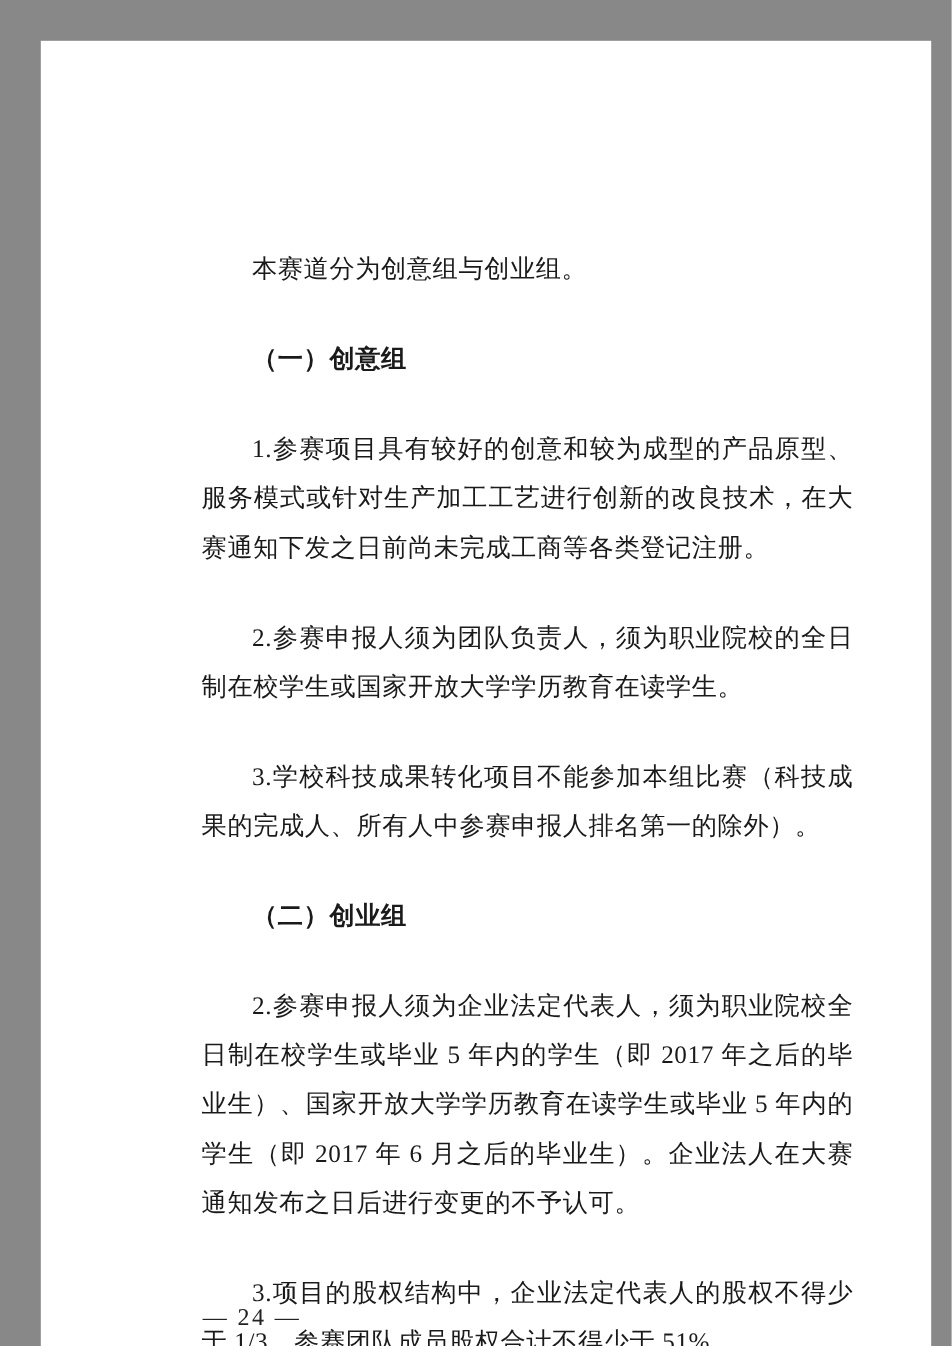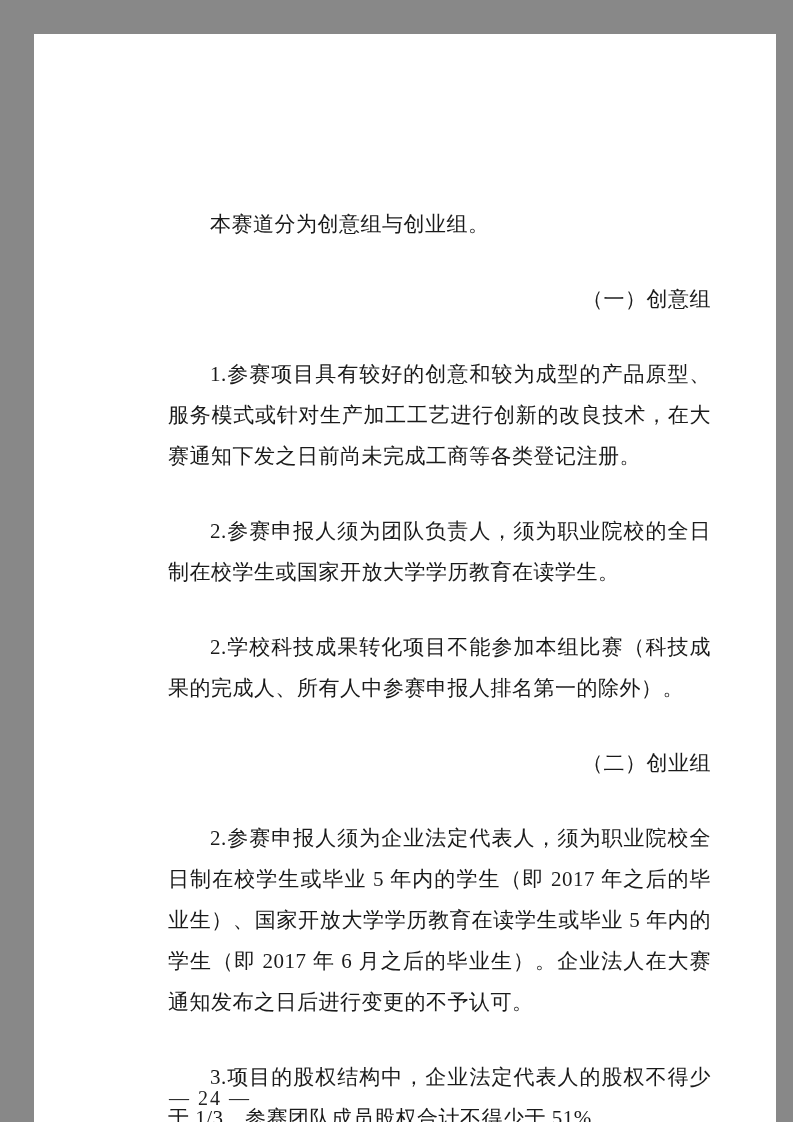--- a/index.html
+++ b/index.html
@@ -26,22 +26,22 @@
     font-family: "Liberation Serif", "DejaVu Serif", serif;
     font-size: 21px;
     line-height: 41px;
     text-align: justify;
     text-justify: inter-ideograph;
     text-indent: 42px;
     letter-spacing: 0.5px;
     color: #1a1a1a;
   }
   .para.group-heading {
-    font-weight: normal;
-    text-align: right;
+    font-weight: bold;
+    text-align: left;
   }
   .para.section-heading {
     font-family: "Liberation Sans", "DejaVu Sans", sans-serif;
     font-weight: bold;
     font-size: 14px;
     text-align: right;
   }
   .page-number {
     position: absolute;
     left: 118px;
@@ -55,20 +55,20 @@
 </style>
 </head>
 <body>
 
 <div class="page">
   <div class="content">
       <p class="para">本赛道分为创意组与创业组。</p>
       <p class="para group-heading">（一）创意组</p>
       <p class="para">1.参赛项目具有较好的创意和较为成型的产品原型、服务模式或针对生产加工工艺进行创新的改良技术，在大赛通知下发之日前尚未完成工商等各类登记注册。</p>
       <p class="para">2.参赛申报人须为团队负责人，须为职业院校的全日制在校学生或国家开放大学学历教育在读学生。</p>
-      <p class="para">2.学校科技成果转化项目不能参加本组比赛（科技成果的完成人、所有人中参赛申报人排名第一的除外）。</p>
+      <p class="para">3.学校科技成果转化项目不能参加本组比赛（科技成果的完成人、所有人中参赛申报人排名第一的除外）。</p>
       <p class="para group-heading">（二）创业组</p>
       <p class="para">2.参赛申报人须为企业法定代表人，须为职业院校全日制在校学生或毕业 5 年内的学生（即 2017 年之后的毕业生）、国家开放大学学历教育在读学生或毕业 5 年内的学生（即 2017 年 6 月之后的毕业生）。企业法人在大赛通知发布之日后进行变更的不予认可。</p>
       <p class="para">3.项目的股权结构中，企业法定代表人的股权不得少于 1/3，参赛团队成员股权合计不得少于 51%。</p>
       <p class="para section-heading">四、奖项设置</p>
     </div>
   <div class="page-number">— 24 —</div>
 </div>
 
 </body></html>

